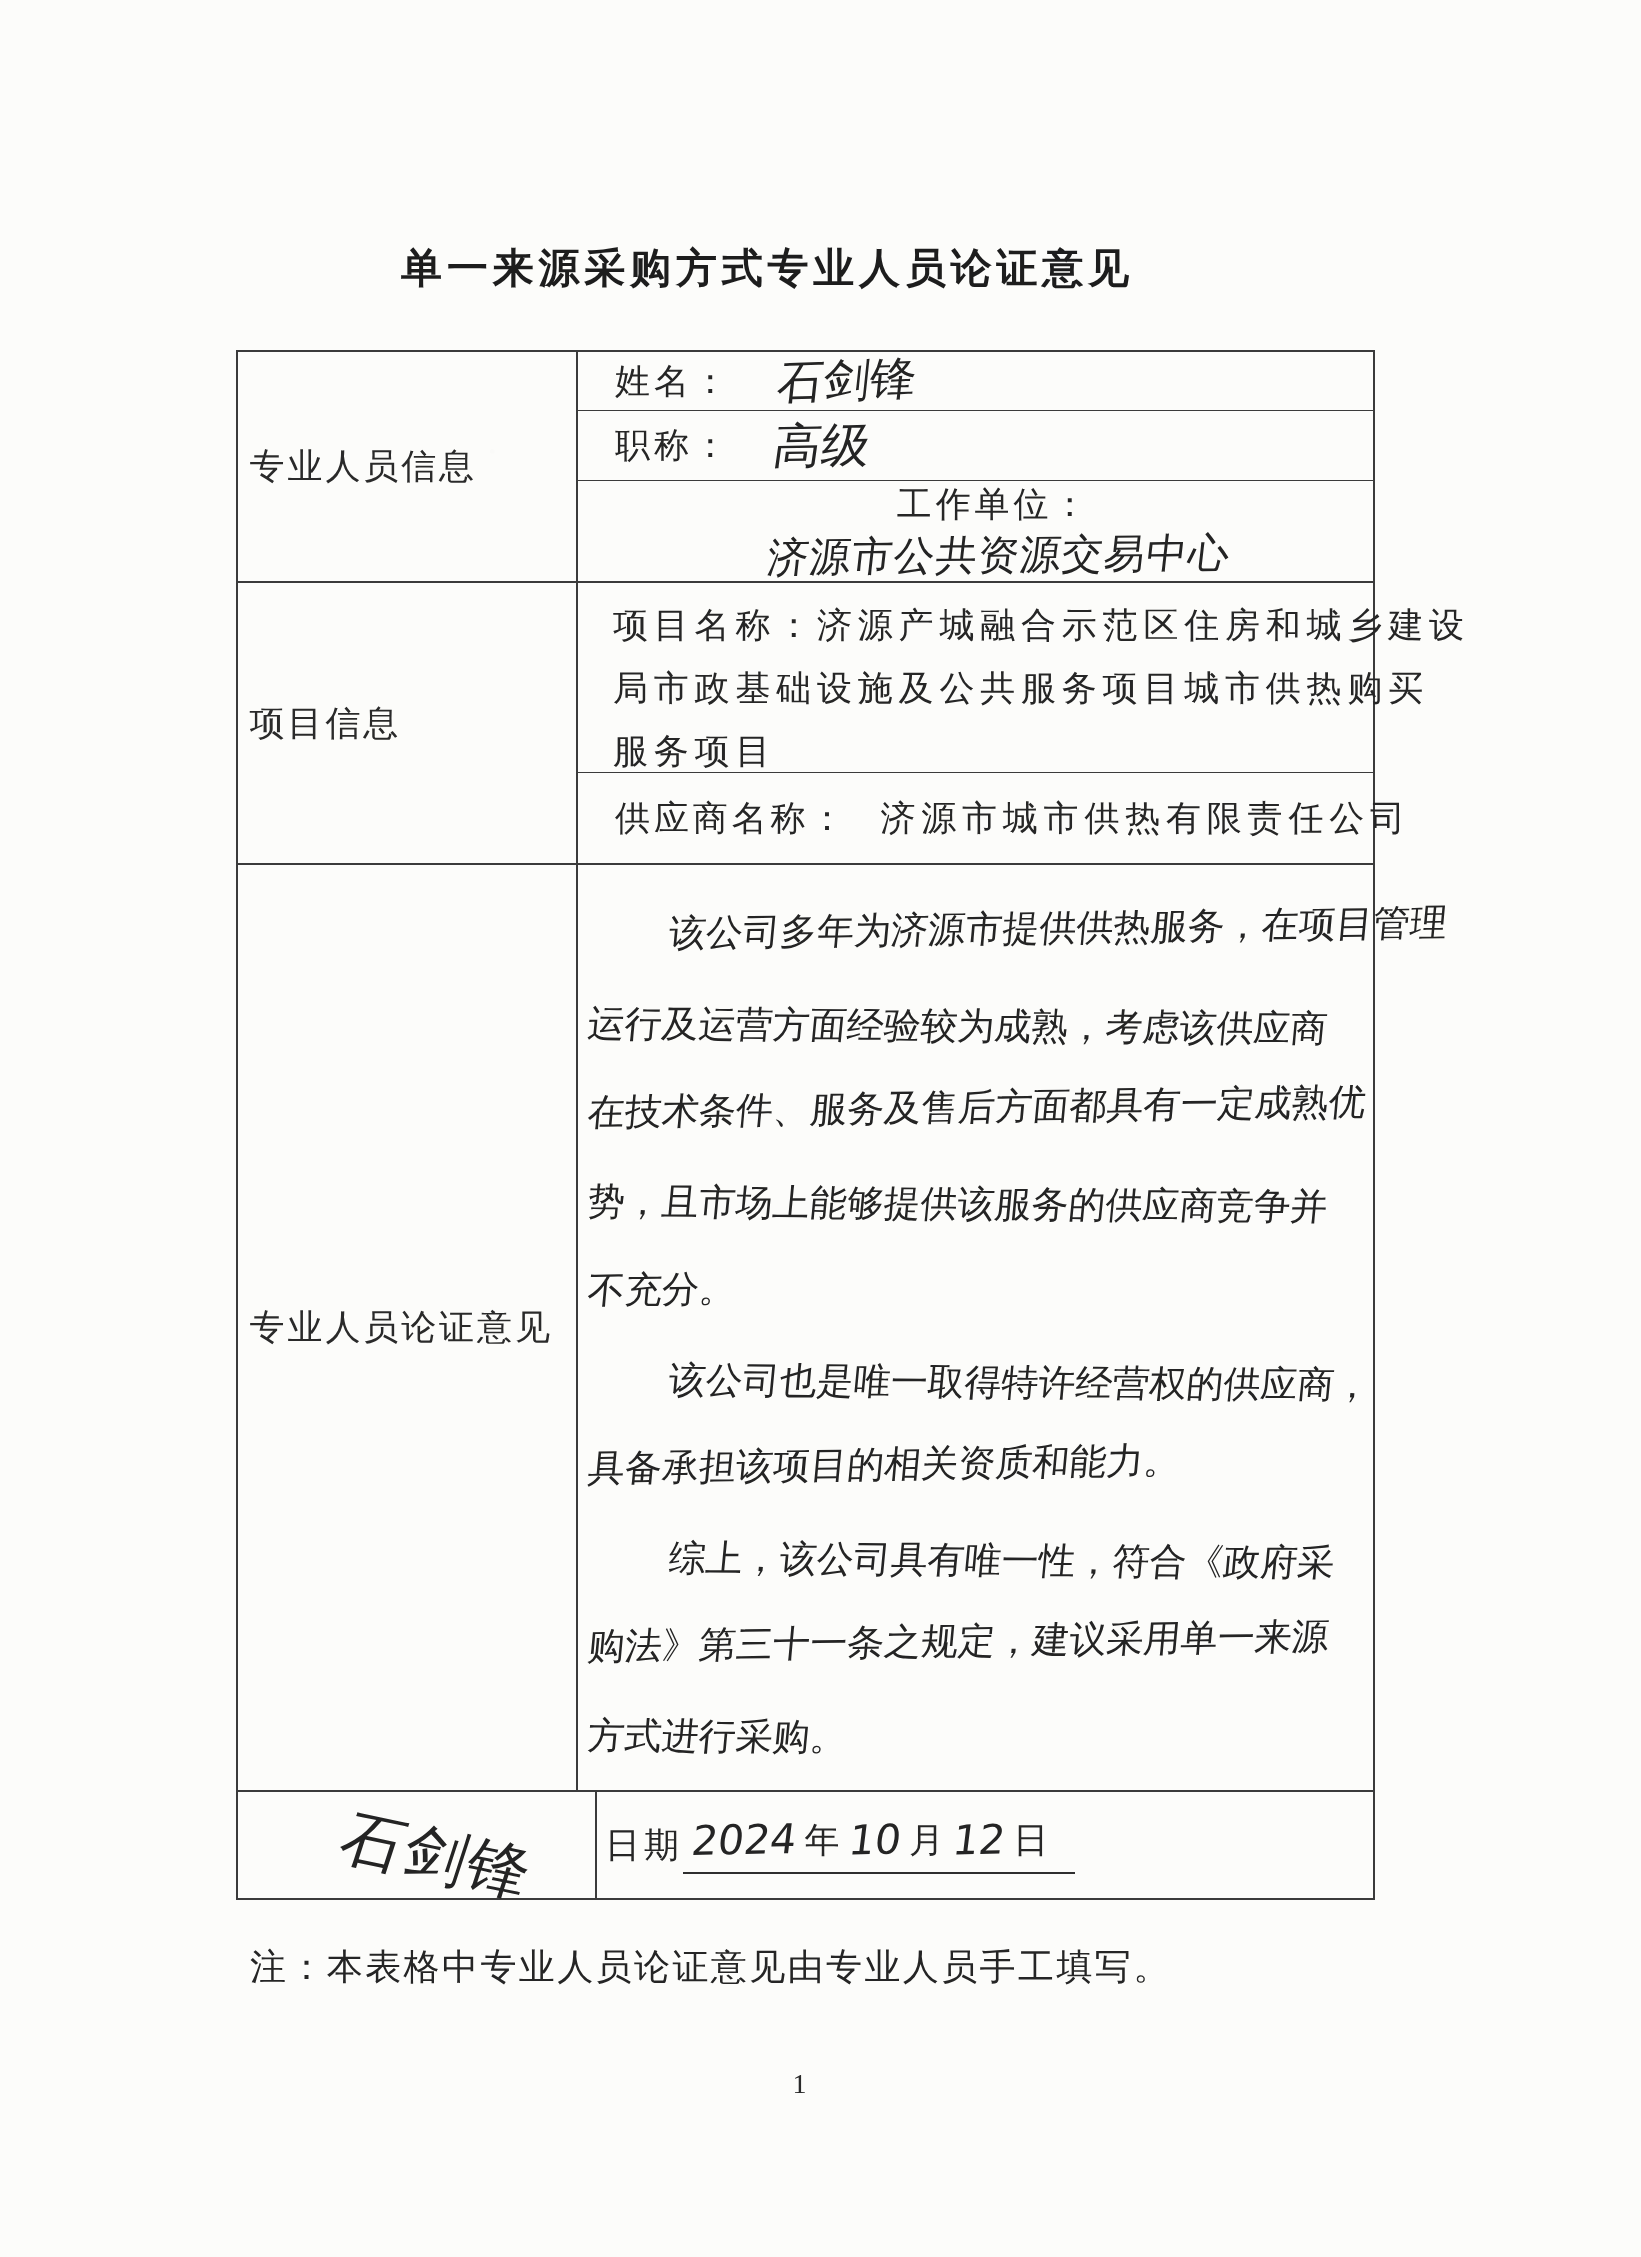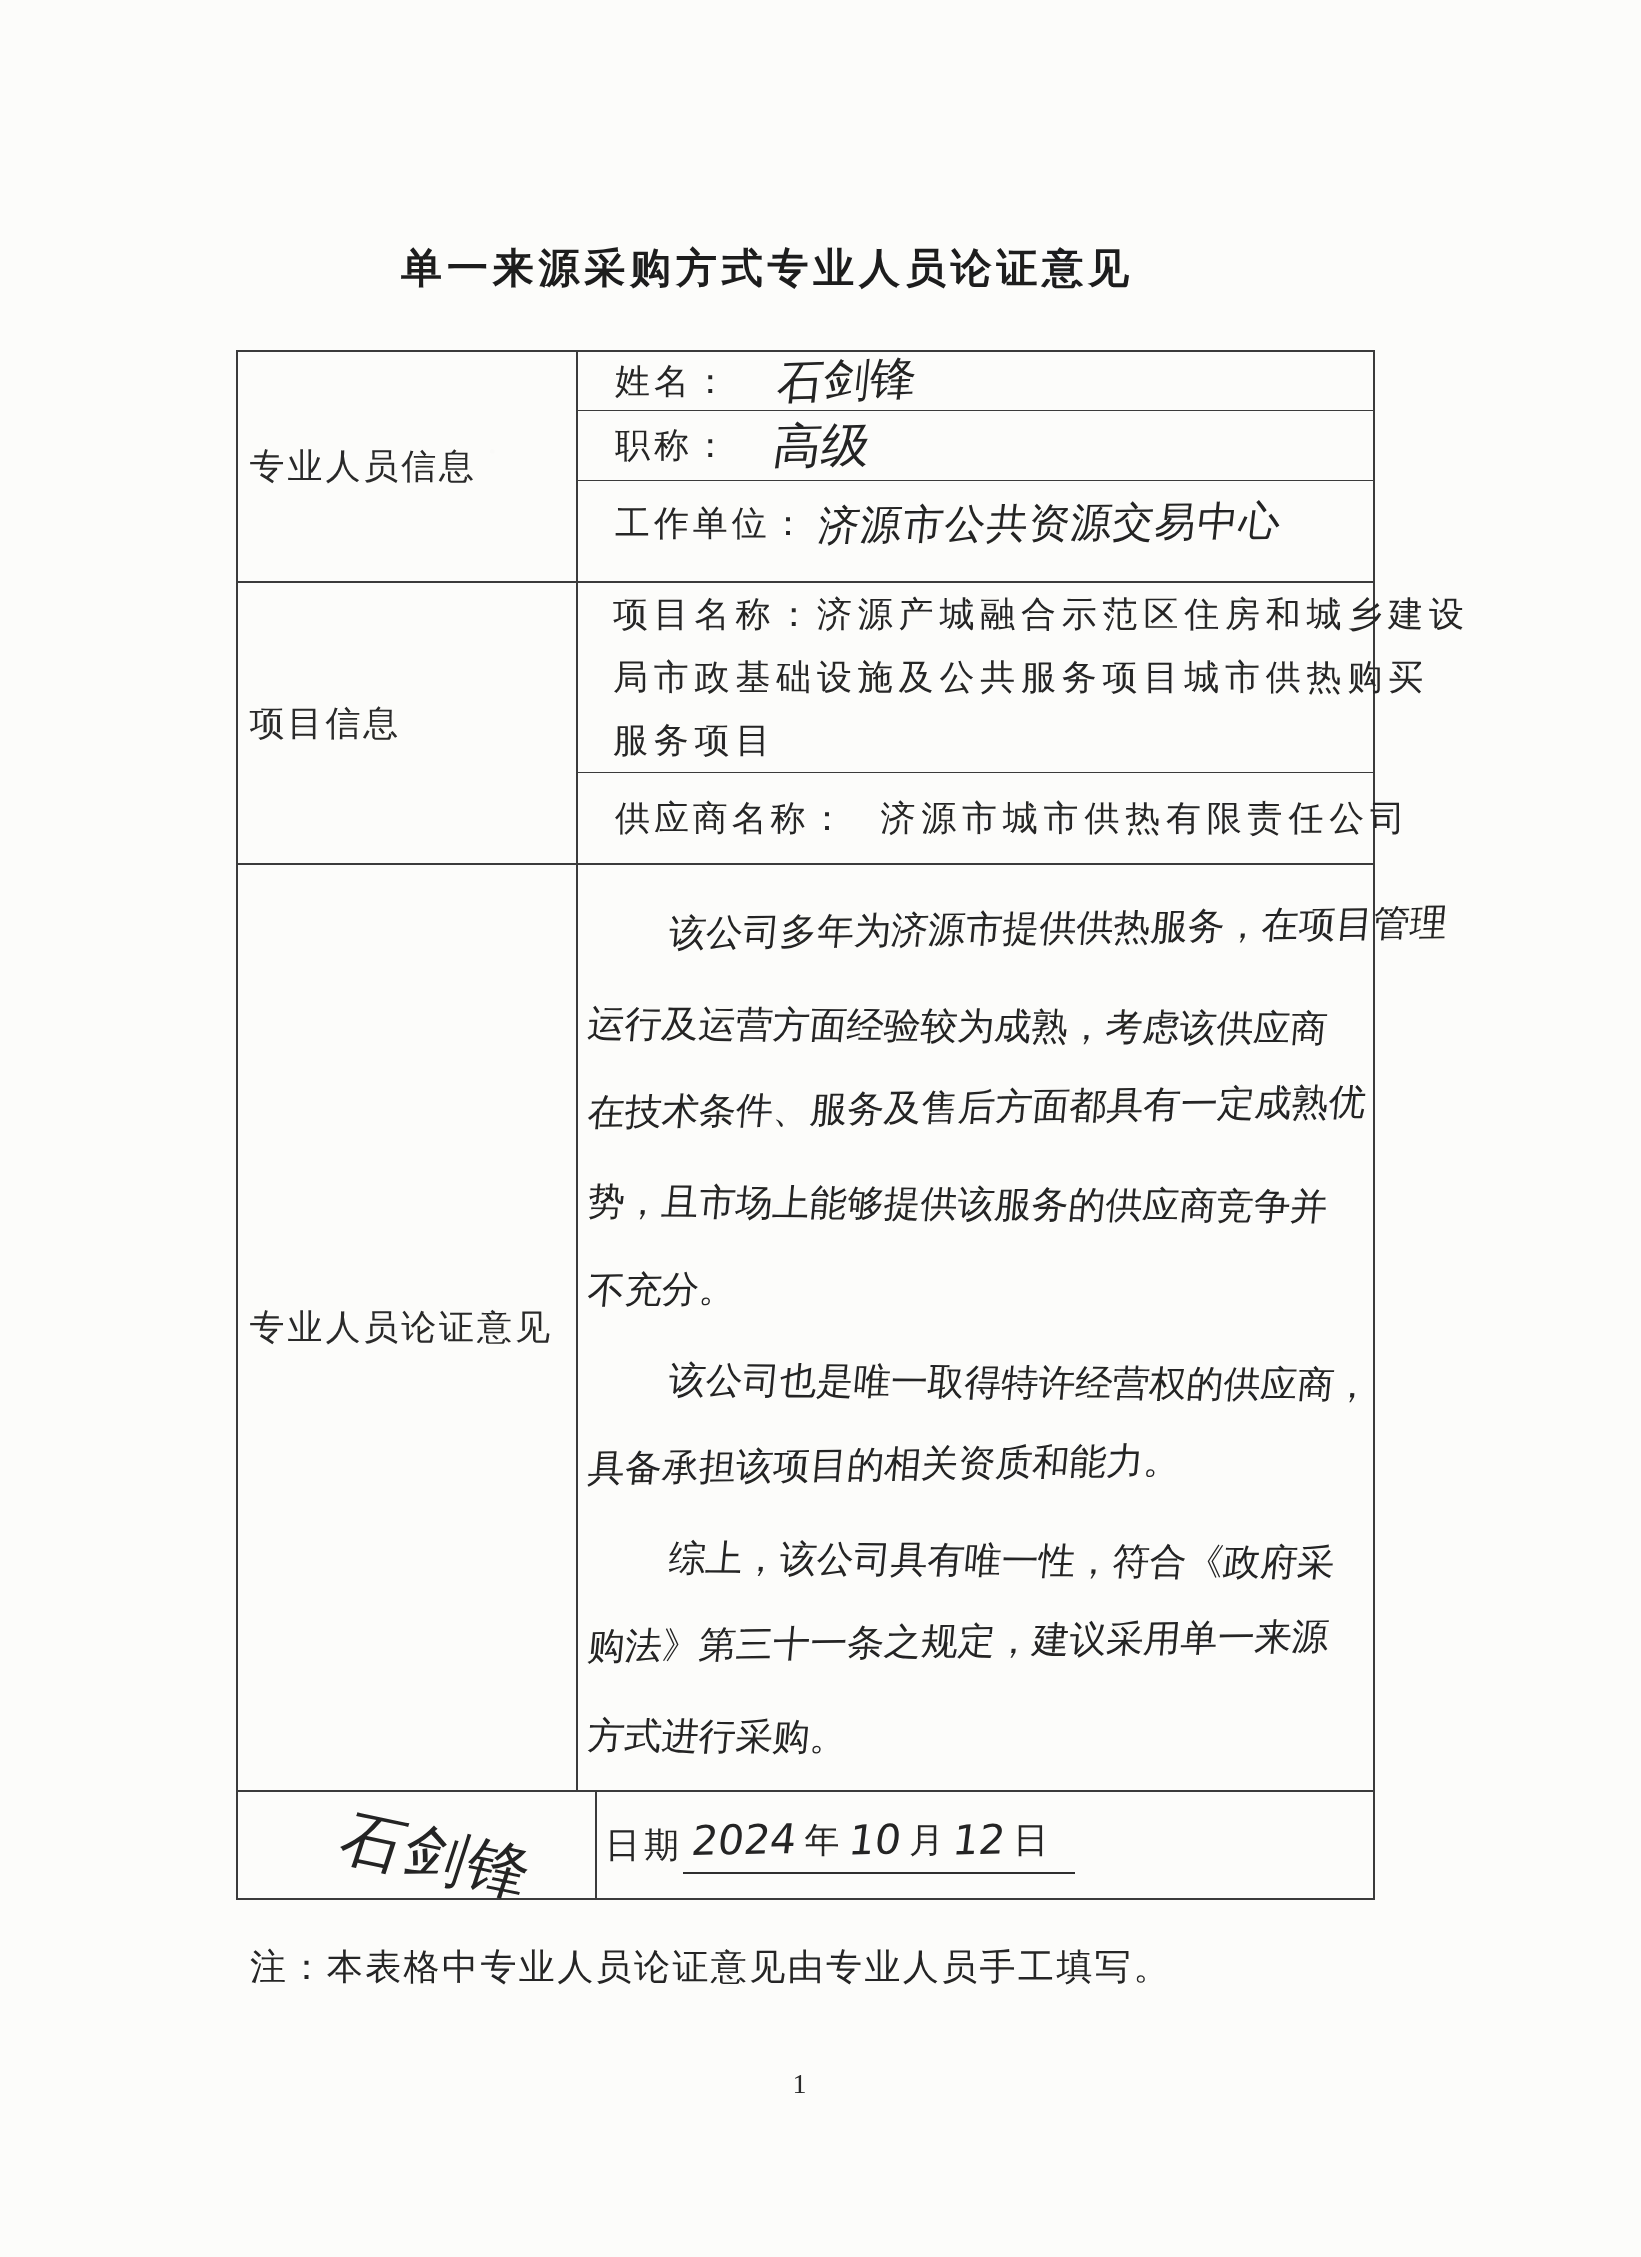--- a/index.html
+++ b/index.html
@@ -48,28 +48,28 @@
   }
   .hand{
     font-family:"DejaVu Sans",sans-serif;
     color:#242424;font-weight:500;
     display:inline-block;
     transform:skewX(-6deg) rotate(-1.2deg);
   }
   
   .row-name{height:59px;}
   .row-title{height:70px;}
-  .row-unit{height:85px;}
+  .row-unit{height:85px;flex-direction:column;}
   .hw-name{font-size:46px;margin-left:46px;transform:skewX(-8deg) rotate(-2deg);}
   .hw-title{font-size:48px;margin-left:42px;transform:skewX(-9deg) rotate(-1deg);}
   .hw-unit{font-size:41px;margin-left:9.7px;letter-spacing:1px;transform:skewX(-7deg) rotate(-0.6deg);}
   
   .row-project{
-    height:190px;flex-direction:column;align-items:flex-start;justify-content:flex-end;
-    padding-left:35px;padding-top:3px;
+    height:190px;flex-direction:column;align-items:flex-start;justify-content:flex-start;
+    padding-left:35px;padding-top:11px;
   }
   .proj-line{
     line-height:63px;font-size:35px;letter-spacing:5.8px;white-space:nowrap;
     font-family:"Liberation Serif",serif;color:#262626;
   }
   .row-supplier{height:92px;gap:12px;}
   .supplier-value{margin-left:20px;letter-spacing:5.8px;}
   
   .sec-opinion{height:927px;}
   .opinion{padding:25px 5.8px 0 9.7px;}

